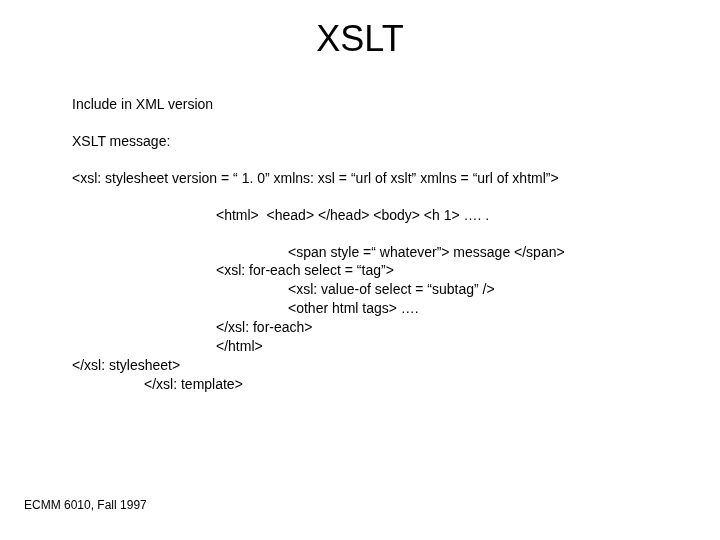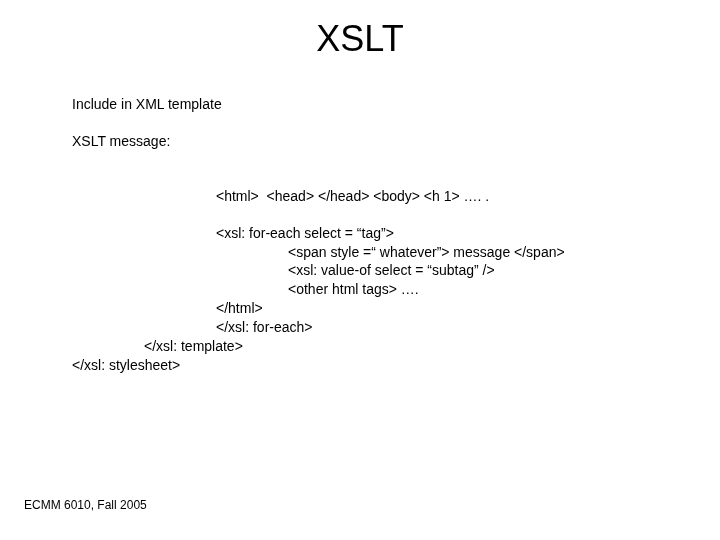--- a/index.html
+++ b/index.html
@@ -47,31 +47,32 @@
       font-size: 12px;
     }
   </style>
 </head>
 <body>
 
 <div class="slide">
   <div class="title">XSLT</div>
 
   <div class="body">
-    <div class="line">Include in XML template</div>
+    <div class="line">Include in XML version</div>
     <div class="spacer"></div>
     <div class="line">XSLT message:</div>
     <div class="spacer"></div>
+    <div class="line">&lt;xsl: stylesheet version = “ 1. 0” xmlns: xsl = “url of xslt” xmlns = “url of xhtml”&gt;</div>
     <div class="spacer"></div>
     <div class="line ind2">&lt;html&gt;  &lt;head&gt; &lt;/head&gt; &lt;body&gt; &lt;h 1&gt; …. .</div>
     <div class="spacer"></div>
+    <div class="line ind3">&lt;span style =“ whatever”&gt; message &lt;/span&gt;</div>
     <div class="line ind2">&lt;xsl: for-each select = “tag”&gt;</div>
-    <div class="line ind3">&lt;span style =“ whatever”&gt; message &lt;/span&gt;</div>
     <div class="line ind3">&lt;xsl: value-of select = “subtag” /&gt;</div>
     <div class="line ind3">&lt;other html tags&gt; ….</div>
+    <div class="line ind2">&lt;/xsl: for-each&gt;</div>
     <div class="line ind2">&lt;/html&gt;</div>
-    <div class="line ind2">&lt;/xsl: for-each&gt;</div>
+    <div class="line">&lt;/xsl: stylesheet&gt;</div>
     <div class="line ind1">&lt;/xsl: template&gt;</div>
-    <div class="line">&lt;/xsl: stylesheet&gt;</div>
   </div>
 
-  <div class="footer">ECMM 6010, Fall 2005</div>
+  <div class="footer">ECMM 6010, Fall 1997</div>
 </div>
 
 </body></html>

